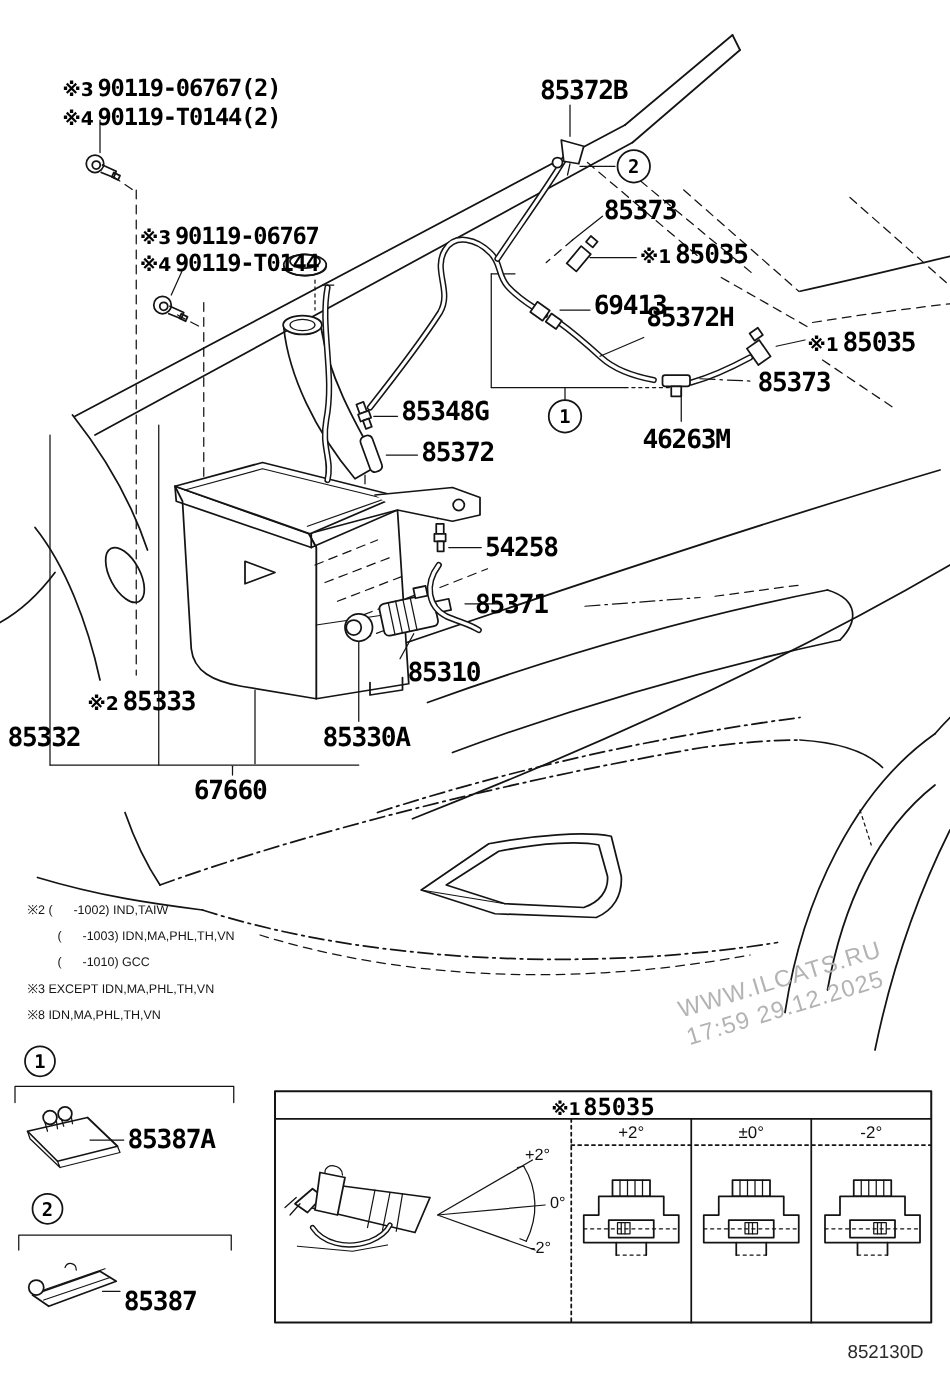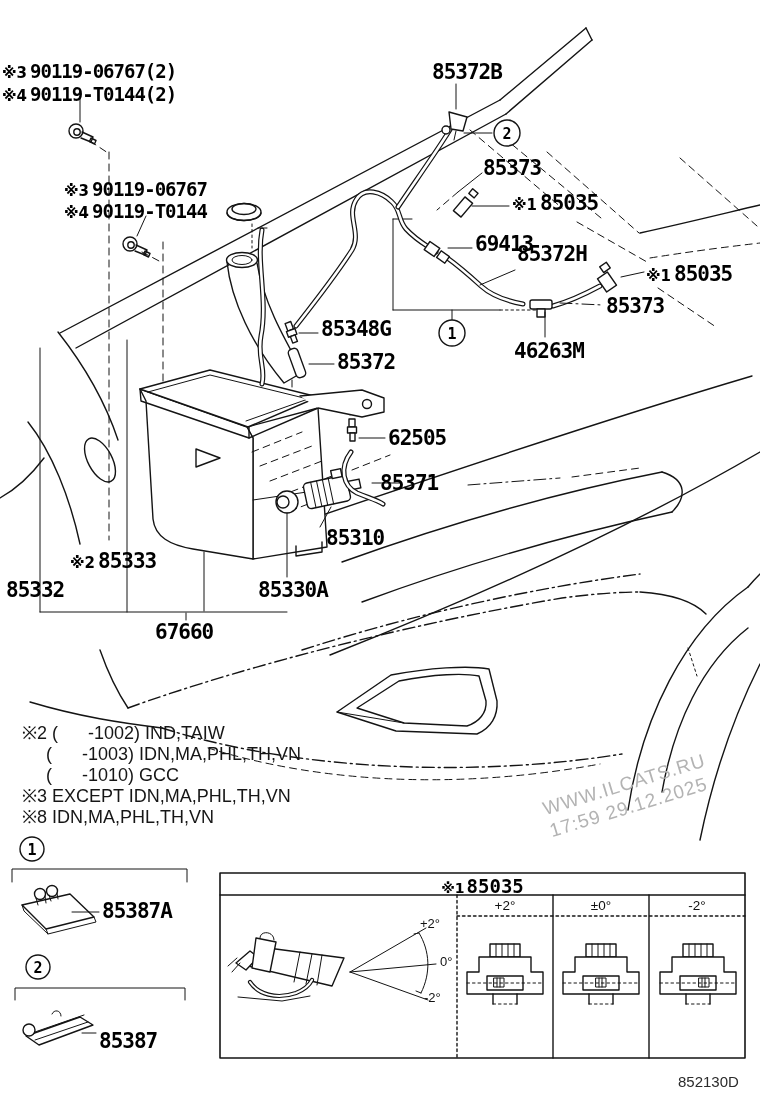--- a/index.html
+++ b/index.html
@@ -18,22 +18,22 @@
   #art .tube-i{stroke:#fff;stroke-width:2.6;}
   #art .tube-ot{stroke-width:4.2;}
   #art .tube-it{stroke:#fff;stroke-width:2;}
   #art text{stroke:none;fill:#000;}
   .ctext{font:bold 15px "DejaVu Sans Mono",monospace;text-anchor:middle;}
   
   .pl{position:absolute;font-family:"DejaVu Sans Mono",monospace;font-weight:bold;
       font-size:21px;line-height:1;letter-spacing:-1px;color:#000;white-space:nowrap;}
   .pl .pre{font-family:"DejaVu Sans",sans-serif;font-weight:700;font-size:15px;
       letter-spacing:0;margin-right:3px;}
-  .pl.sm{font-size:19px;}
-  .note{position:absolute;font-size:18px;color:#161616;white-space:pre;line-height:1;}
+  .pl.sm{font-size:19px;margin-left:48px;}
+  .note{position:absolute;font-size:10px;color:#161616;white-space:pre;line-height:1;}
   .wm{position:absolute;left:540px;top:798px;color:#b3b3b3;font-size:19px;line-height:23px;
       letter-spacing:1px;transform:rotate(-17deg);transform-origin:0 0;white-space:nowrap;}
   .doccode{position:absolute;left:678px;top:1073px;font-size:15px;color:#2b2b2b;}
   .angle{position:absolute;font-size:13px;color:#111;white-space:nowrap;}
   .colhead{position:absolute;top:898px;width:96px;text-align:center;font-size:13.5px;color:#111;}
   .ttl{position:absolute;left:220px;top:875px;width:525px;text-align:center;
        font-family:"DejaVu Sans Mono",monospace;font-weight:bold;font-size:19px;color:#000;}
   .ttl .pre{font-family:"DejaVu Sans",sans-serif;font-size:14px;font-weight:700;margin-right:2px;}
 </style>
 </head>
@@ -347,21 +347,21 @@
 <div class="pl" style="left:432px;top:62px"><span>85372B</span></div>
 <div class="pl" style="left:483px;top:158px"><span>85373</span></div>
 <div class="pl" style="left:512px;top:193px"><span class="pre">※1</span><span>85035</span></div>
 <div class="pl" style="left:475px;top:234px"><span>69413</span></div>
 <div class="pl" style="left:517px;top:244px"><span>85372H</span></div>
 <div class="pl" style="left:646px;top:264px"><span class="pre">※1</span><span>85035</span></div>
 <div class="pl" style="left:606px;top:296px"><span>85373</span></div>
 <div class="pl" style="left:514px;top:341px"><span>46263M</span></div>
 <div class="pl" style="left:321px;top:319px"><span>85348G</span></div>
 <div class="pl" style="left:337px;top:352px"><span>85372</span></div>
-<div class="pl" style="left:388px;top:428px"><span>62505</span></div>
+<div class="pl" style="left:388px;top:428px"><span>54258</span></div>
 <div class="pl" style="left:380px;top:473px"><span>85371</span></div>
 <div class="pl" style="left:326px;top:528px"><span>85310</span></div>
 <div class="pl" style="left:70px;top:551px"><span class="pre">※2</span><span>85333</span></div>
 <div class="pl" style="left:6px;top:580px"><span>85332</span></div>
 <div class="pl" style="left:258px;top:580px"><span>85330A</span></div>
 <div class="pl" style="left:155px;top:622px"><span>67660</span></div>
 <div class="pl" style="left:102px;top:901px"><span>85387A</span></div>
 <div class="pl" style="left:99px;top:1031px"><span>85387</span></div>
 
 <div class="note" style="left:22px;top:724px">※2 (      -1002) IND,TAIW</div>

